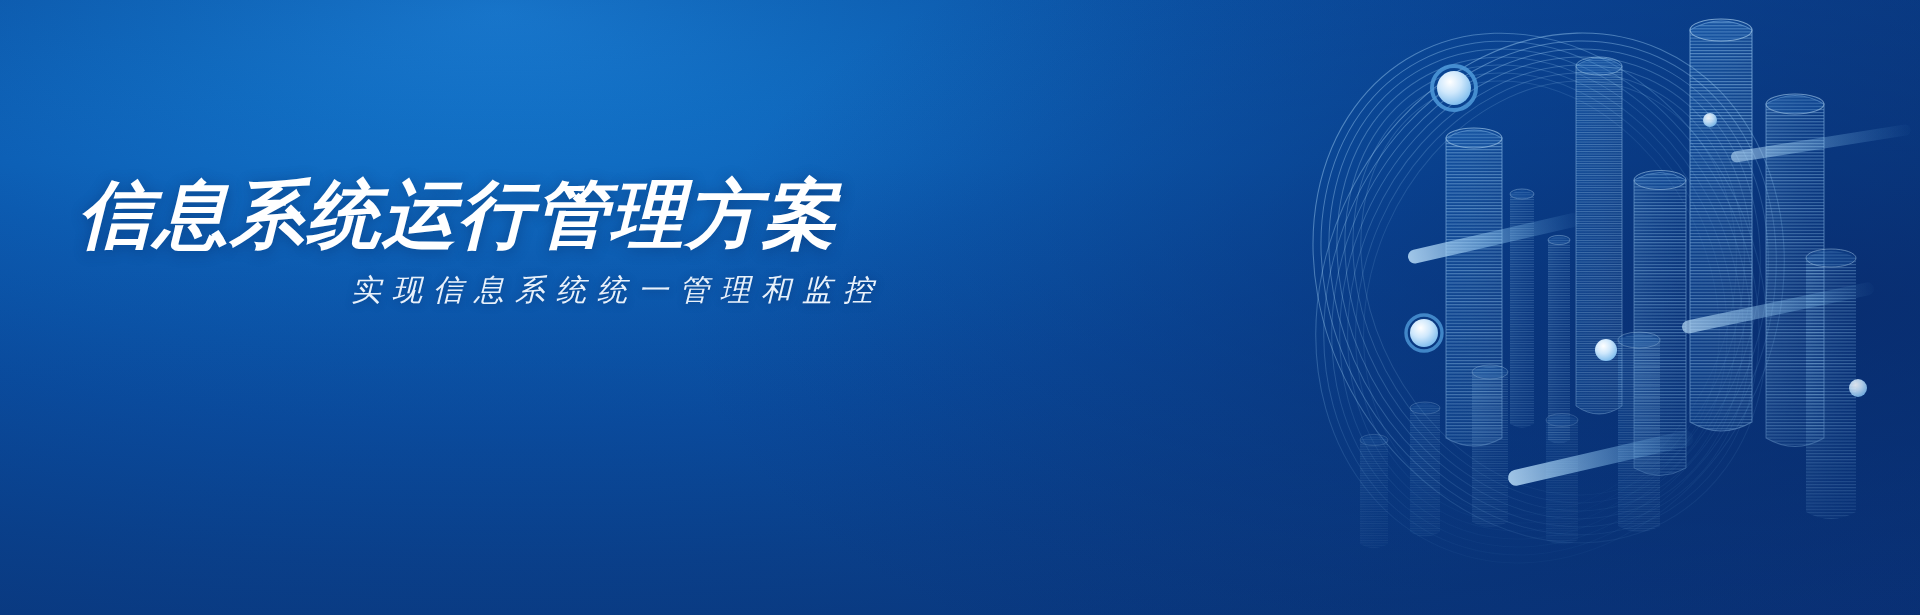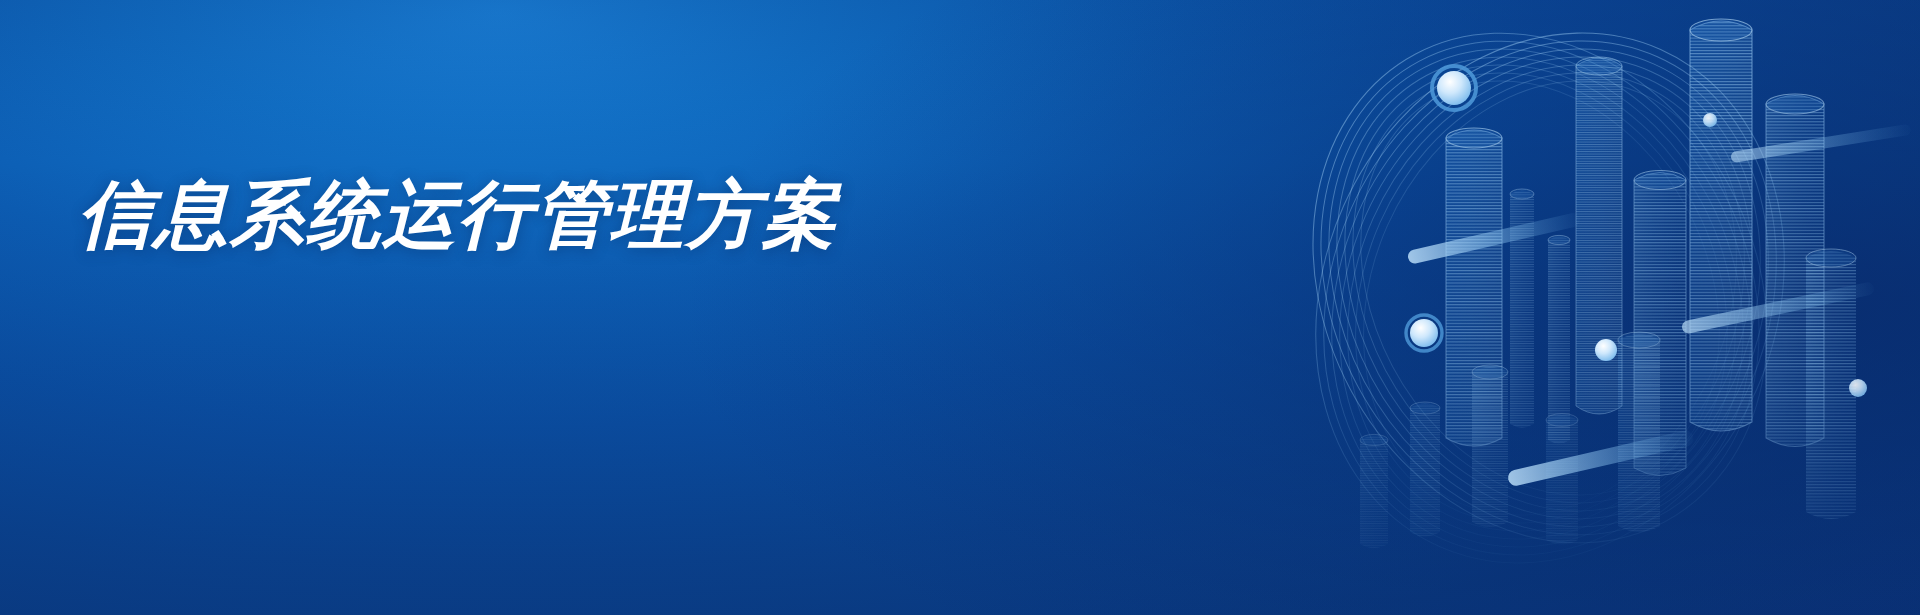--- a/index.html
+++ b/index.html
@@ -258,15 +258,16 @@
         </g>
         <circle cx="396" cy="362" r="11" fill="url(#dotGrad)"></circle>
         <circle cx="500" cy="132" r="7" fill="url(#dotGrad)" opacity=".9"></circle>
         <circle cx="648" cy="400" r="9" fill="url(#dotGrad)" opacity=".85"></circle>
       </g>
     </svg>
   </div>
 
   <div class="text-block">
     <h1 class="title">信息系统运行管理方案</h1>
+    <p class="subtitle">实现信息系统统一管理和监控</p>
   </div>
 
 </div>
 
 </body></html>

